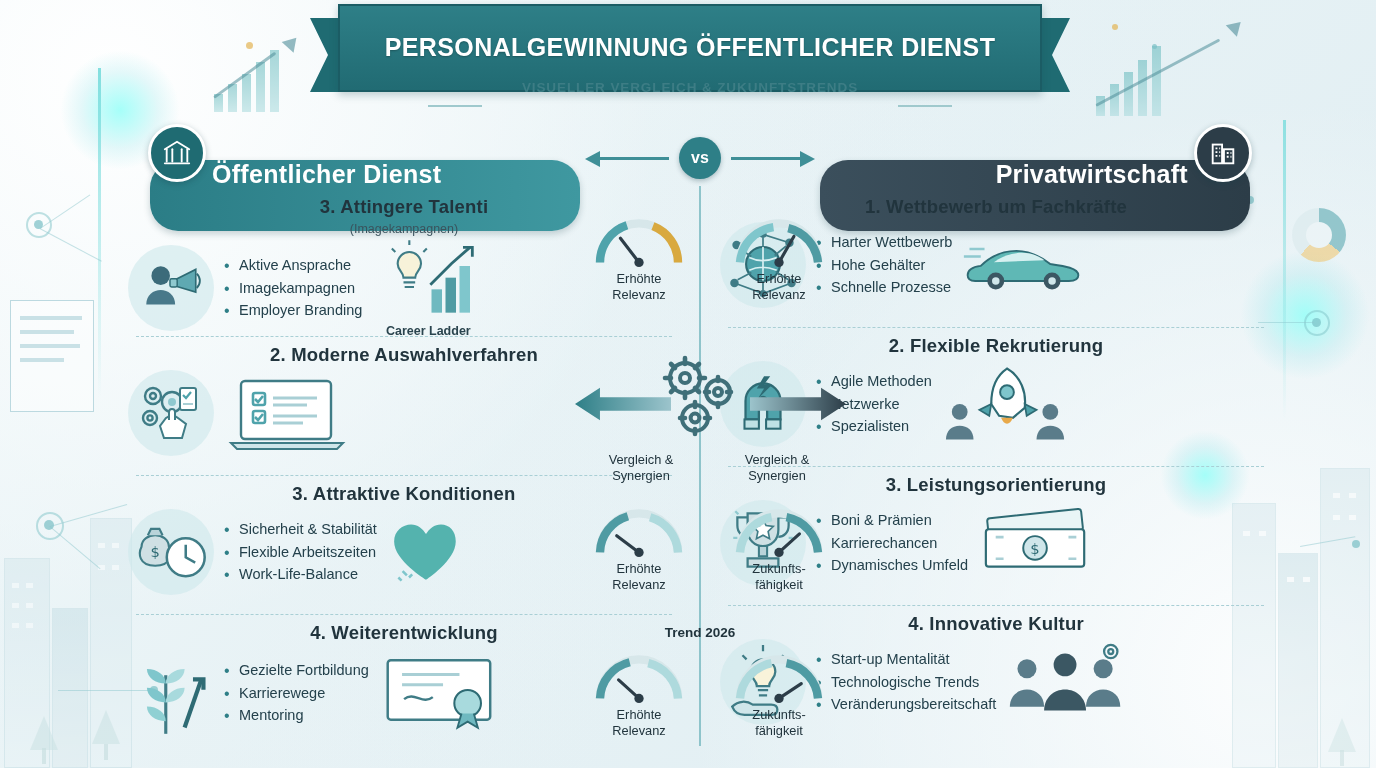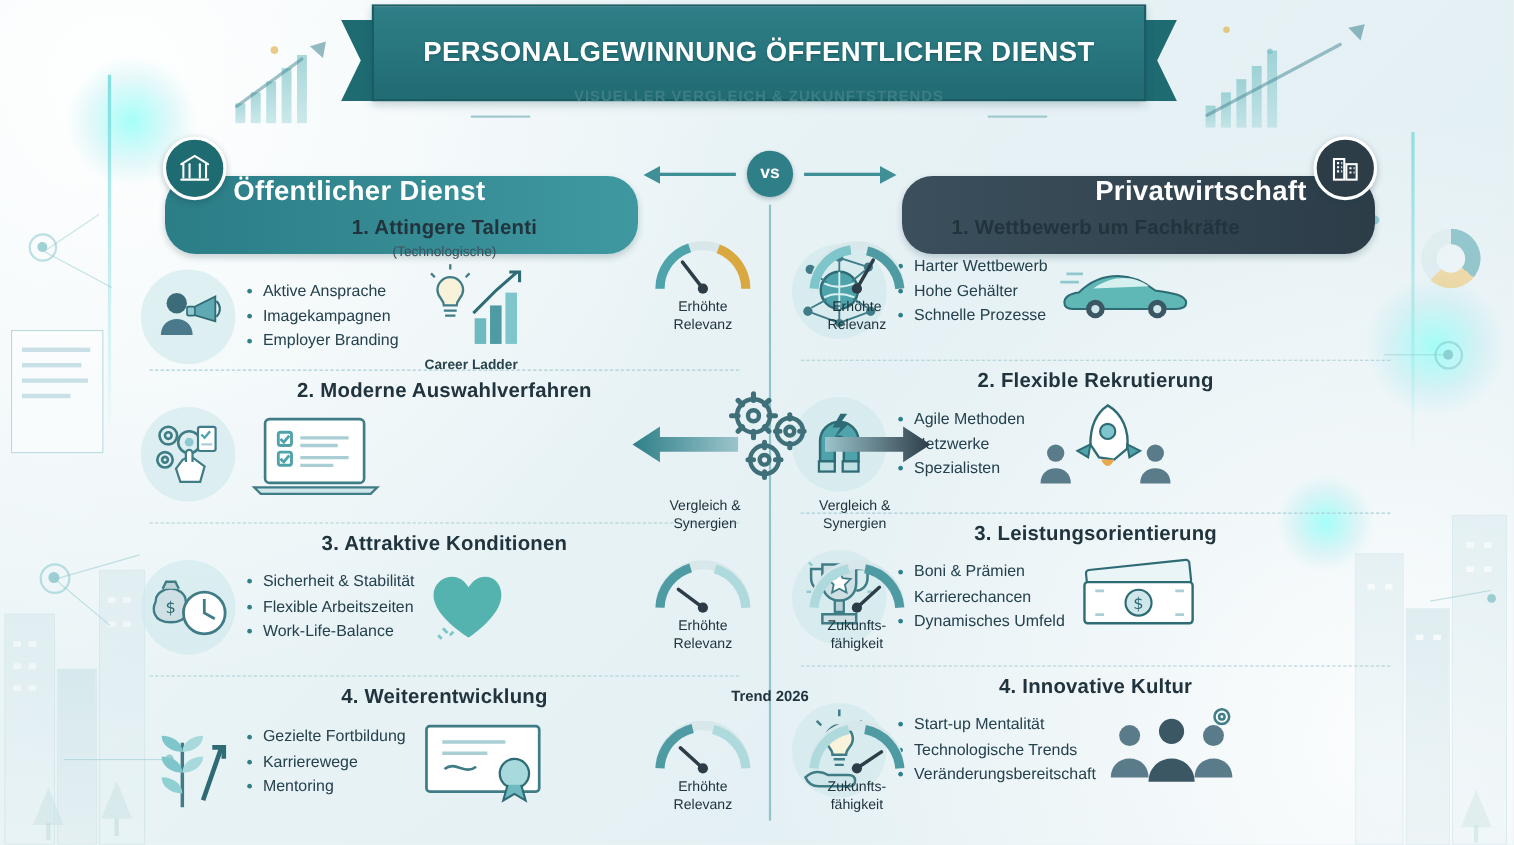--- a/index.html
+++ b/index.html
@@ -338,22 +338,22 @@
   <div class="vs-arrow r">
     <div class="shaft"></div>
       <div class="head"></div>
   </div>
 
   <div class="spine"></div>
 
   <div class="col left">
 
     <div class="block">
-      <div class="blk-title">1. Attingere Talenti</div>
-      <div class="blk-sub">(Technologische)</div>
+      <div class="blk-title">3. Attingere Talenti</div>
+      <div class="blk-sub">(Imagekampagnen)</div>
       <div class="blk-body">
         <div class="icon-circle">
           <svg viewBox="0 0 64 64" width="66" height="66">
             <circle cx="22" cy="20" r="9" fill="#3c6b7a"></circle>
             <path d="M8 48c0-9 7-14 14-14s14 5 14 14z" fill="#49798a"></path>
             <path d="M36 24 L56 14 V36 L36 30 Z" fill="#5fa9b2" stroke="#2e6b74" stroke-width="1.6"></path>
             <rect x="31" y="23" width="7" height="8" rx="1.6" fill="#8fc9cf" stroke="#2e6b74" stroke-width="1.4"></rect>
             <path d="M57 18c4 4 4 10 0 14" fill="none" stroke="#2e6b74" stroke-width="1.8"></path>
           </svg>
         </div>

